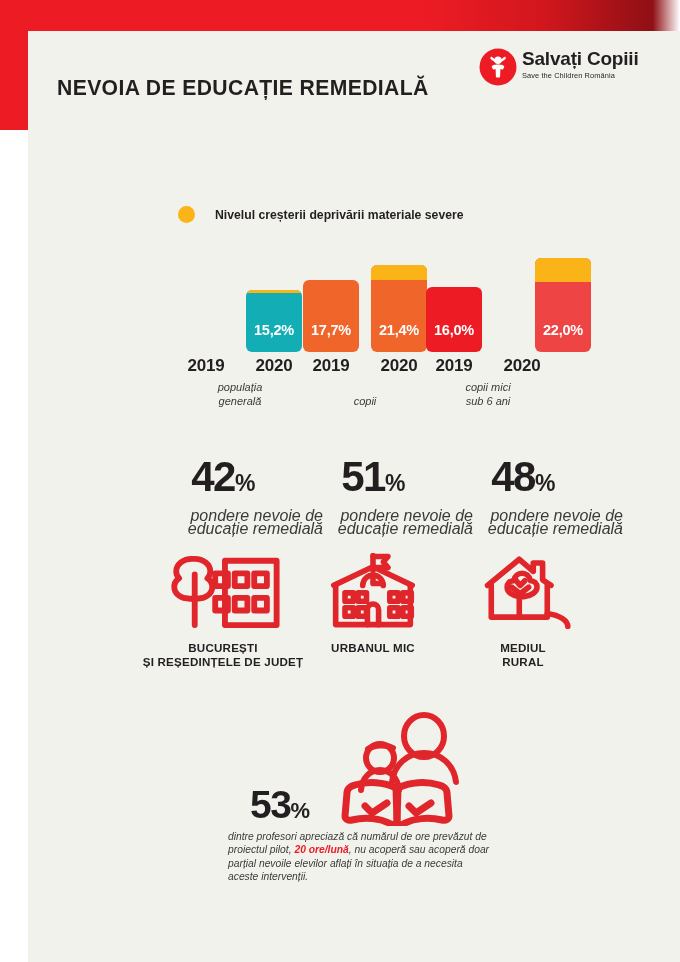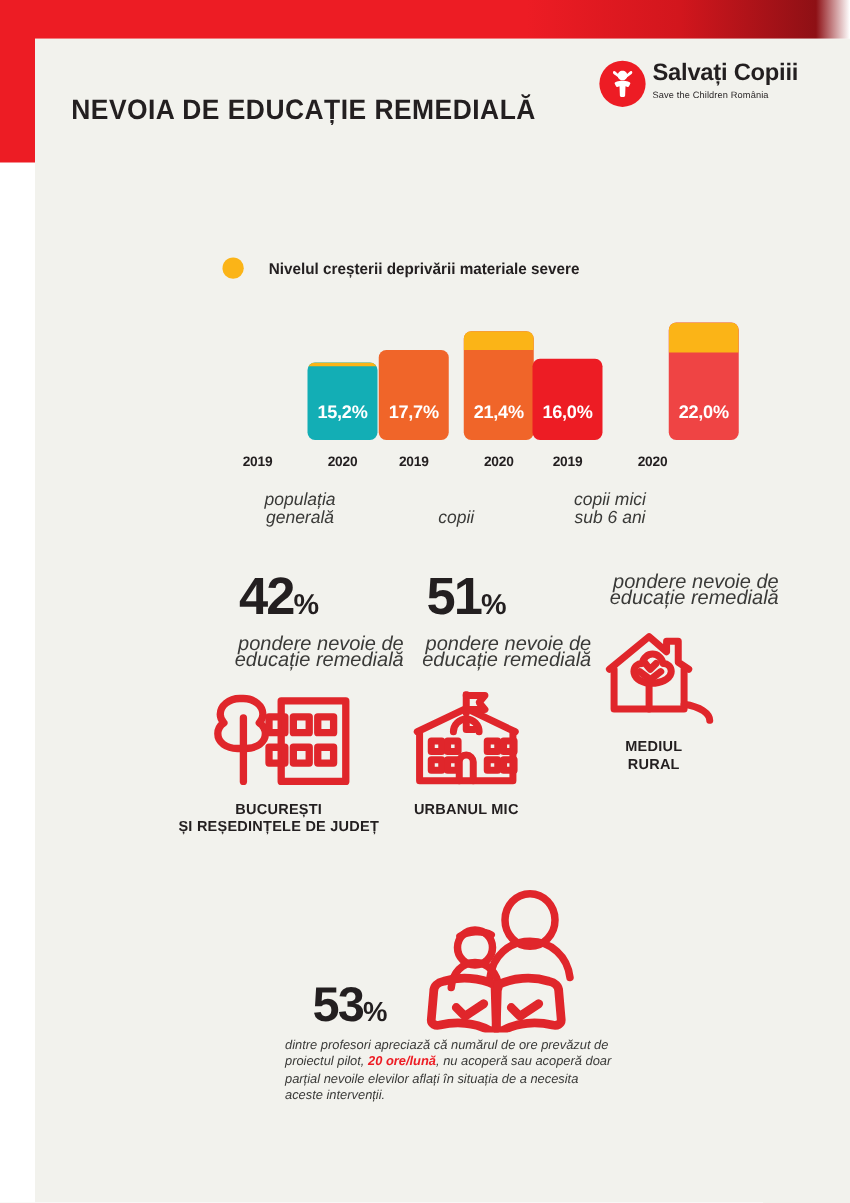--- a/index.html
+++ b/index.html
@@ -63,25 +63,25 @@
     position:relative; width:56px; border-radius:6px; overflow:hidden;
     display:flex; align-items:flex-end; justify-content:center;
   }
   .bar-top { position:absolute; left:0; top:0; width:100%; }
   .bar-val {
     position:relative; z-index:2; font-weight:bold; font-size:14.5px;
     color:#ffffff; padding-bottom:14px; letter-spacing:-.2px;
   }
   .year {
     position:absolute; bottom:44px; width:56px; text-align:center;
-    font-weight:bold; font-size:11px; color:#231F20; letter-spacing:-.2px;
+    font-weight:bold; font-size:17px; color:#231F20; letter-spacing:-.2px;
   }
   .grp-caption {
-    position:absolute; bottom:0; width:100%; text-align:center;
-    font-style:italic; font-size:14px; color:#3A3A38; line-height:14px;
+    position:absolute; bottom:12px; width:100%; text-align:center;
+    font-style:italic; font-size:11px; color:#3A3A38; line-height:14px;
   }
 
   
   .stats { position:absolute; left:28px; top:455px; width:652px; height:230px; }
   .stat { position:absolute; top:0; width:200px; text-align:center; }
   .stat-num {
     font-weight:bold; font-size:42px; color:#231F20; letter-spacing:-1.5px;
     line-height:44px; white-space:nowrap;
   }
   .stat-num .pct { font-size:23px; letter-spacing:-.5px; }
@@ -254,20 +254,21 @@
               <rect x="92" y="58" width="9" height="9"></rect>
               <path d="M54 76V60a6 6 0 0 1 12 0v16"></path>
             </g>
           </svg>
         </div>
         <div class="stat-label">
           <div>URBANUL MIC</div>
         </div>
       </div>
       <div class="stat" style="left: 395px;">
+        <div class="stat-num"><span>48</span><span class="pct">%</span></div>
         <div class="stat-cap">
           <div>pondere nevoie de</div>
           <div>educație remedială</div>
         </div>
         <div class="stat-icon">
           <svg viewBox="0 0 120 80" width="112" height="76">
             <g fill="none" stroke="#E0262B" stroke-width="6" stroke-linejoin="round" stroke-linecap="round">
               <path d="M22 34L56 6l15 13V10h10v18l9 6"></path>
               <path d="M26 34v34h60V34"></path>
               <path d="M86 64c14 2 22 8 22 14"></path>

